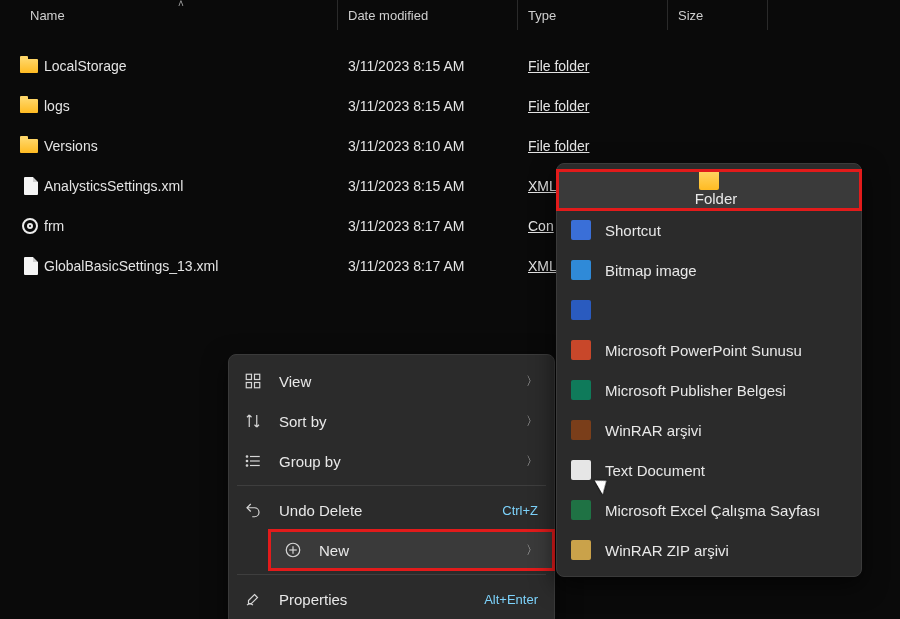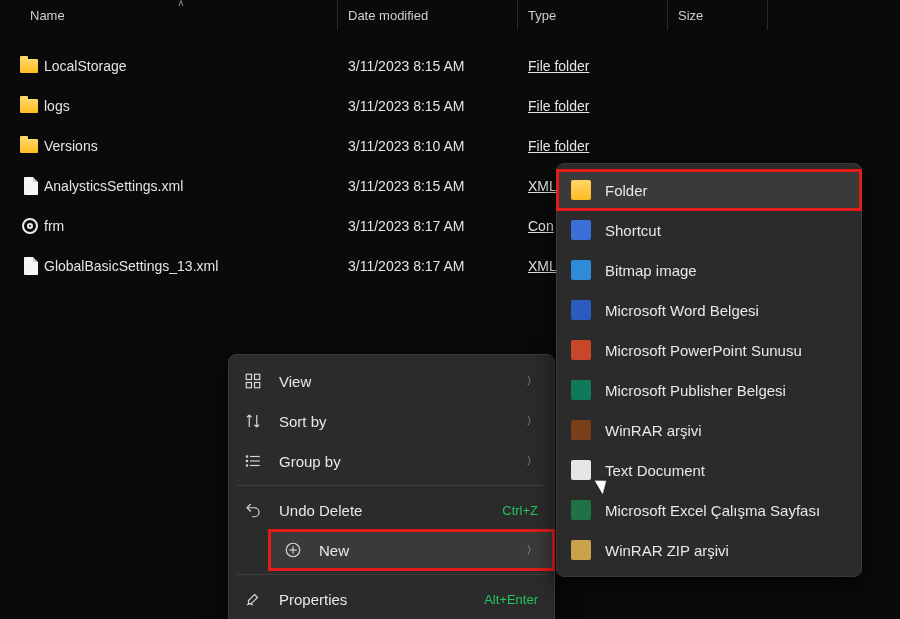--- a/index.html
+++ b/index.html
@@ -98,21 +98,21 @@
   }
   .menu-item {
     height: 40px;
     display:flex; align-items:center;
     padding: 0 16px 0 14px;
     position:relative;
     color:#e8e8e8;
     font-size:15px;
   }
   .menu-item .mi-label{ flex:1; margin-left:16px;}
-  .menu-item .mi-short{ color:#22c55e; font-size:13px;}
+  .menu-item .mi-short{ color:#7dd3fc; font-size:13px;}
   .mi-arrow{ color:#bfbfbf;font-size:12px;}
   .menu-sep{ height:1px;background:#3e3e3e;margin:4px 8px;}
   .menu-item.hover{ background:#3a3a3a;margin-left:40px; }
   .menu-item.new-highlight { outline:3px solid #e21b1b; outline-offset:-2px;}
 
   .mi-icon{width:20px;display:flex;justify-content:center;color:#d6d6d6;}
 
   
   .submenu{
     position:absolute;
@@ -121,21 +121,21 @@
     background:#2b2b2b;
     border:1px solid #3a3a3a;
     border-radius:8px;
     padding:6px 0;
     box-shadow:0 8px 24px rgba(0,0,0,.6);
   }
   .sub-item{
     height:40px;display:flex;align-items:center;
     padding:0 14px;font-size:15px;color:#e8e8e8;
   }
-  .sub-item.hover{background:#3a3a3a;}
+  .sub-item.hover{background:#3a3a3a;flex-direction:column;}
   .sub-item .sub-label{margin-left:14px;}
   .sub-item.folder-highlight{ outline:3px solid #e21b1b; outline-offset:-2px;}
   .sub-ico{
     width:20px;height:20px;display:flex;align-items:center;justify-content:center;
     border-radius:2px;font-size:11px;color:#fff;font-weight:bold;
   }
   .sub-ico.folder{background:linear-gradient(#ffd667,#ffbb22);}
   .sub-ico.shortcut{background:#3a6fd8;}
   .sub-ico.bmp{background:#2f8ad8;}
   .sub-ico.word{background:#2a5bbf;}
@@ -308,21 +308,20 @@
     <div class="sub-item">
       <span class="sub-ico shortcut"></span>
       <span class="sub-label">Shortcut</span>
     </div>
     <div class="sub-item">
       <span class="sub-ico bmp"></span>
       <span class="sub-label">Bitmap image</span>
     </div>
     <div class="sub-item">
       <span class="sub-ico word"></span>
-      <span class="sub-label">Microsoft Word Belgesi</span>
     </div>
     <div class="sub-item">
       <span class="sub-ico ppt"></span>
       <span class="sub-label">Microsoft PowerPoint Sunusu</span>
     </div>
     <div class="sub-item">
       <span class="sub-ico pub"></span>
       <span class="sub-label">Microsoft Publisher Belgesi</span>
     </div>
     <div class="sub-item">

